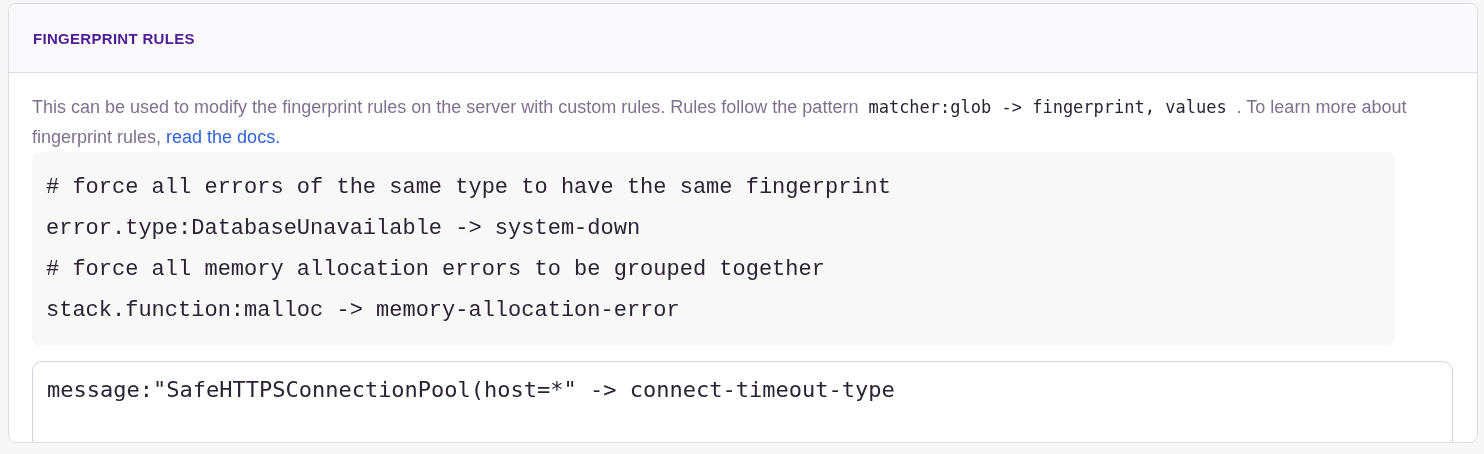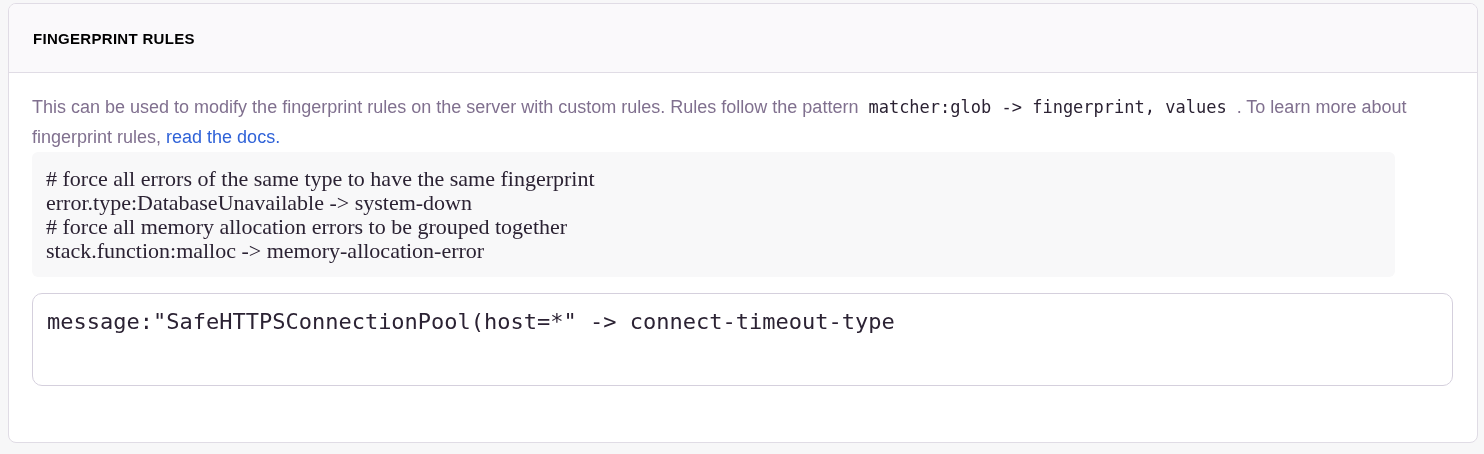--- a/index.html
+++ b/index.html
@@ -23,21 +23,21 @@
     background: #faf9fb;
     border-bottom: 1px solid #e0dce5;
     display: flex;
     align-items: center;
     padding: 0 24px;
   }
   .panel-title {
     font-size: 15px;
     font-weight: bold;
     letter-spacing: 0.3px;
-    color: #000000;
+    color: #4c1d95;
     text-transform: uppercase;
   }
   .panel-body {
     padding: 19px 24px 22px 23px;
   }
   .description {
     font-size: 18px;
     line-height: 30px;
     color: #80708f;
     max-width: 1385px;
@@ -54,23 +54,23 @@
     cursor: pointer;
   }
   .code-example {
     background: #f8f8f9;
     border-radius: 6px;
     padding: 15px 16px 14px 14px;
     margin-right: 58px;
     margin-bottom: 16px;
   }
   .code-example pre {
-    font-family: Liberation Serif, serif;
+    font-family: Liberation Mono, monospace;
     font-size: 22px;
-    line-height: 24px;
+    line-height: 41px;
     color: #2b2233;
     white-space: pre;
   }
   .rules-textarea {
     display: block;
     width: 100%;
     height: 93px;
     border: 1px solid #d5d0dd;
     border-radius: 10px;
     padding: 13px 14px;

